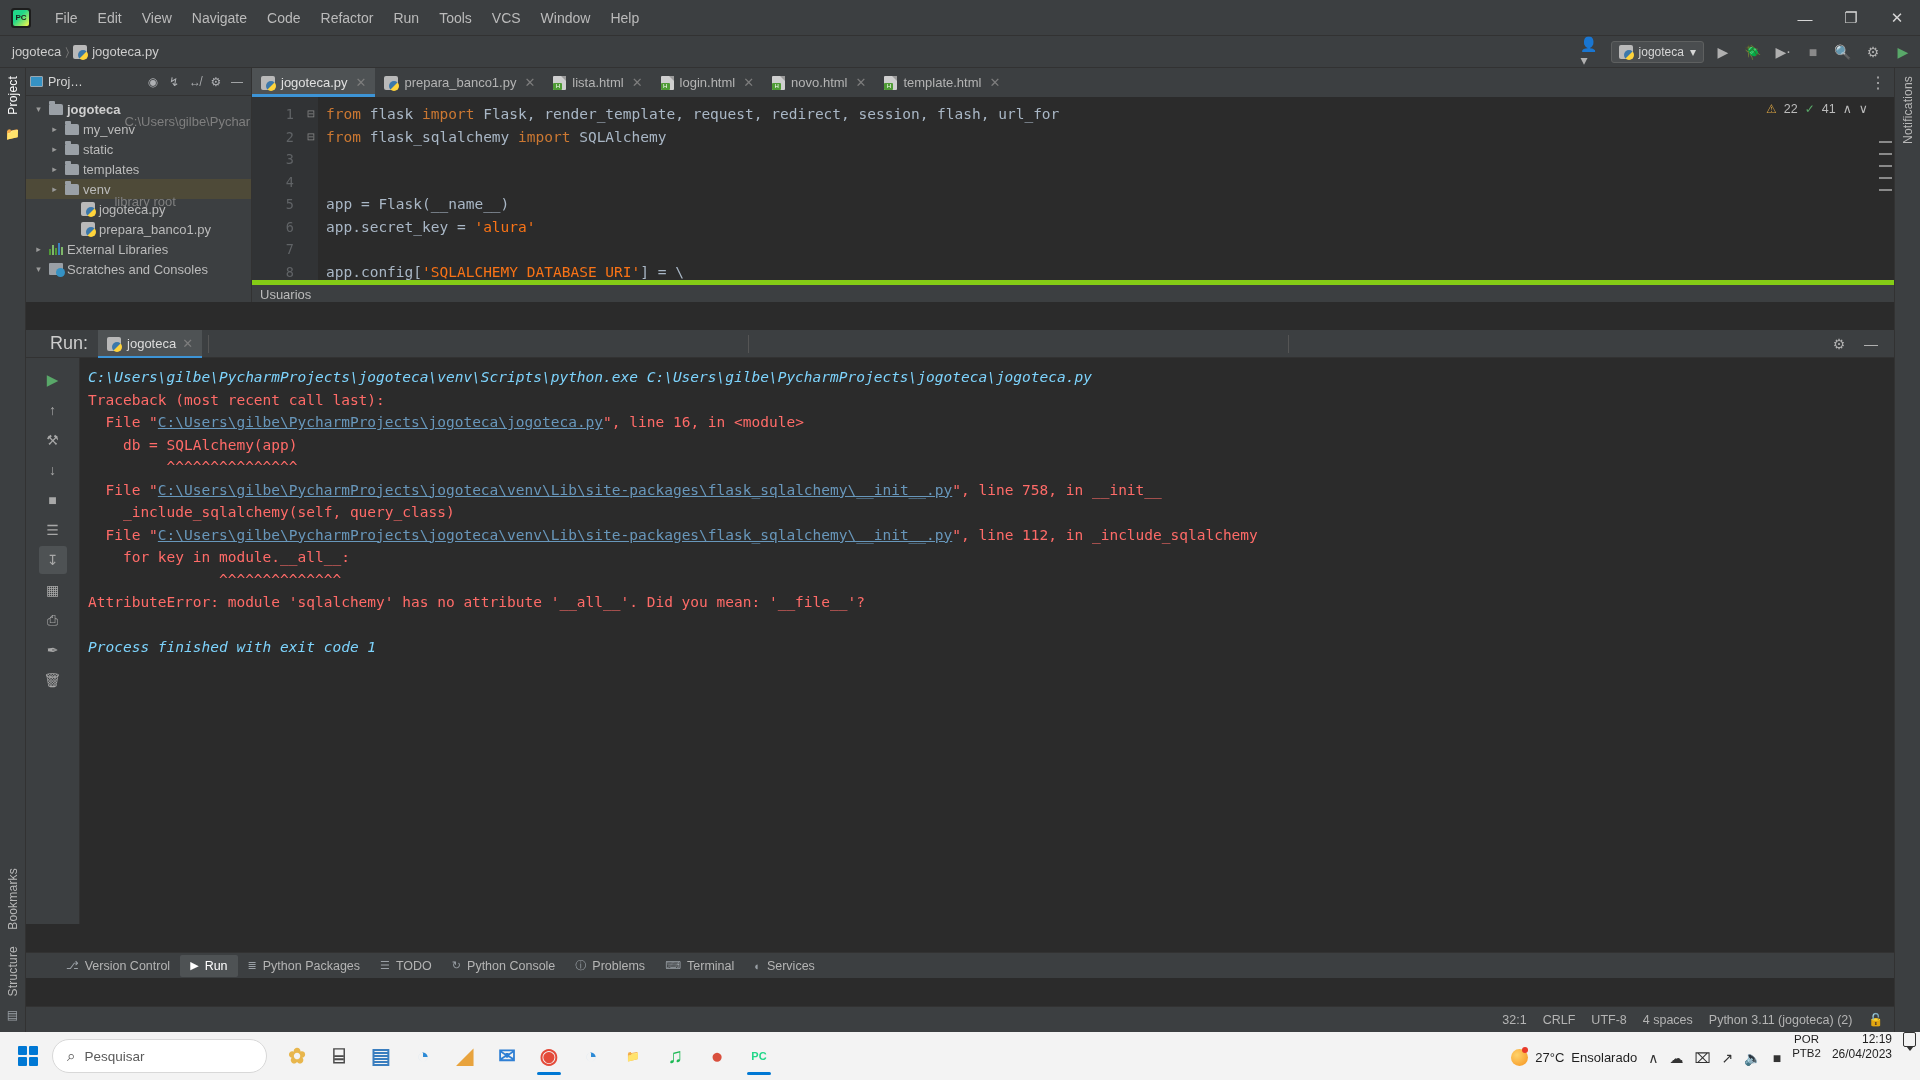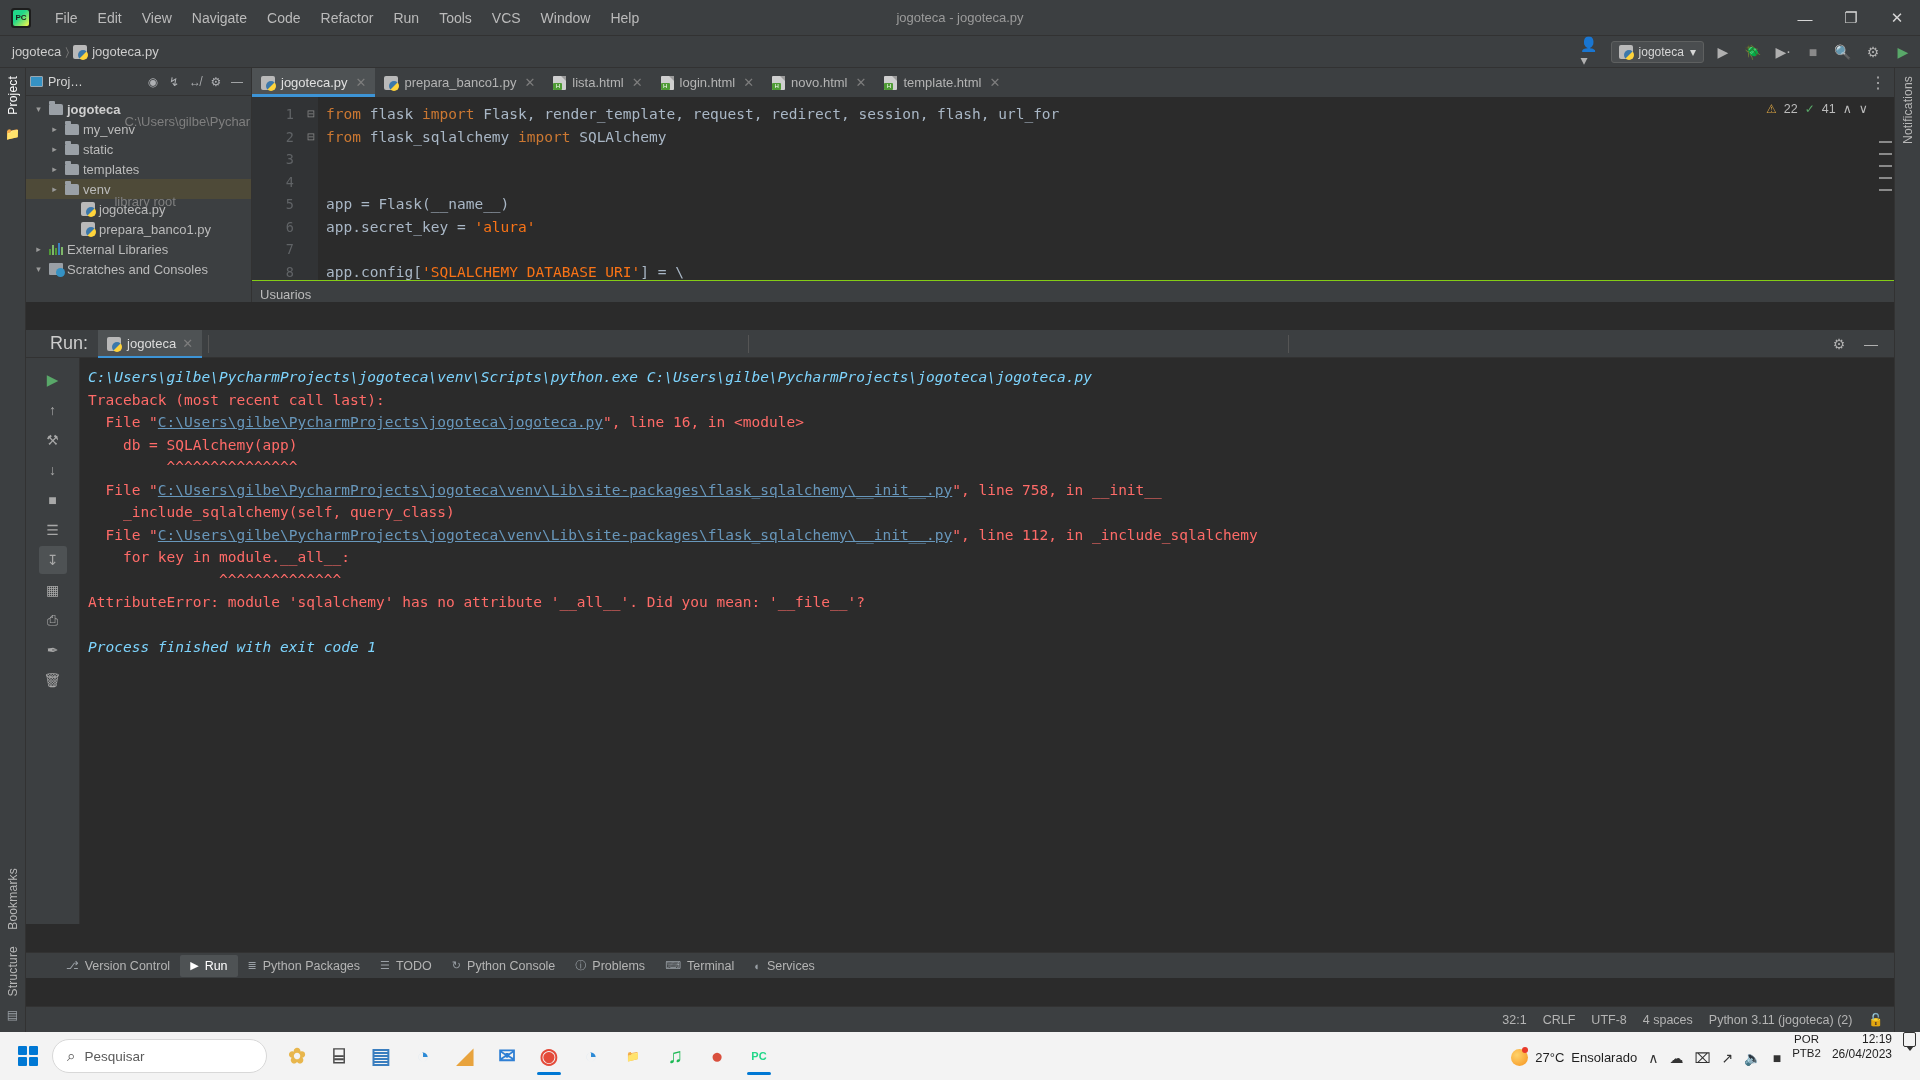--- a/index.html
+++ b/index.html
@@ -166,21 +166,21 @@
     position:absolute; right:26px; top:4px; display:flex; align-items:center; gap:7px;
     font-size:12.5px; color:#bbbbbb; z-index:5;
   }
   .warn-ic { color:#d9a343; font-size:12px; }
   .ok-ic { color:#59a869; font-size:12px; }
   .usuarios {
     position:absolute; left:8px; bottom:0; font-size:13px; color:#bbbbbb;
   }
   .breadcrumb-strip {
     position:absolute; left:0; right:0; bottom:0; height:22px; background:#3c3f41;
-    border-top:1px solid #84cc16;
+    border-top:5px solid #84cc16;
   }
 
   
   .runpanel { flex: 1; display: flex; flex-direction: column; min-height: 0; background: #2b2b2b; }
   .run-head {
     height: 28px; background: #3c3f41; display: flex; align-items: center; flex: none;
     border-bottom: 1px solid #323232; position: relative;
   }
   .run-label { font-size: 18px; color: #cdcdcd; padding: 0 10px 0 24px; }
   .run-tab {
@@ -284,21 +284,20 @@
         <div class="menu-item">View</div>
         <div class="menu-item">Navigate</div>
         <div class="menu-item">Code</div>
         <div class="menu-item">Refactor</div>
         <div class="menu-item">Run</div>
         <div class="menu-item">Tools</div>
         <div class="menu-item">VCS</div>
         <div class="menu-item">Window</div>
         <div class="menu-item">Help</div>
       </div>
-    <div class="win-title">jogoteca - jogoteca.py</div>
     <div class="win-ctrls">
       <div class="win-btn">—</div>
       <div class="win-btn">❐</div>
       <div class="win-btn close">✕</div>
     </div>
   </div>
 
   <div class="navbar">
     <div class="crumbs">
       <span class="crumb">jogoteca</span>

